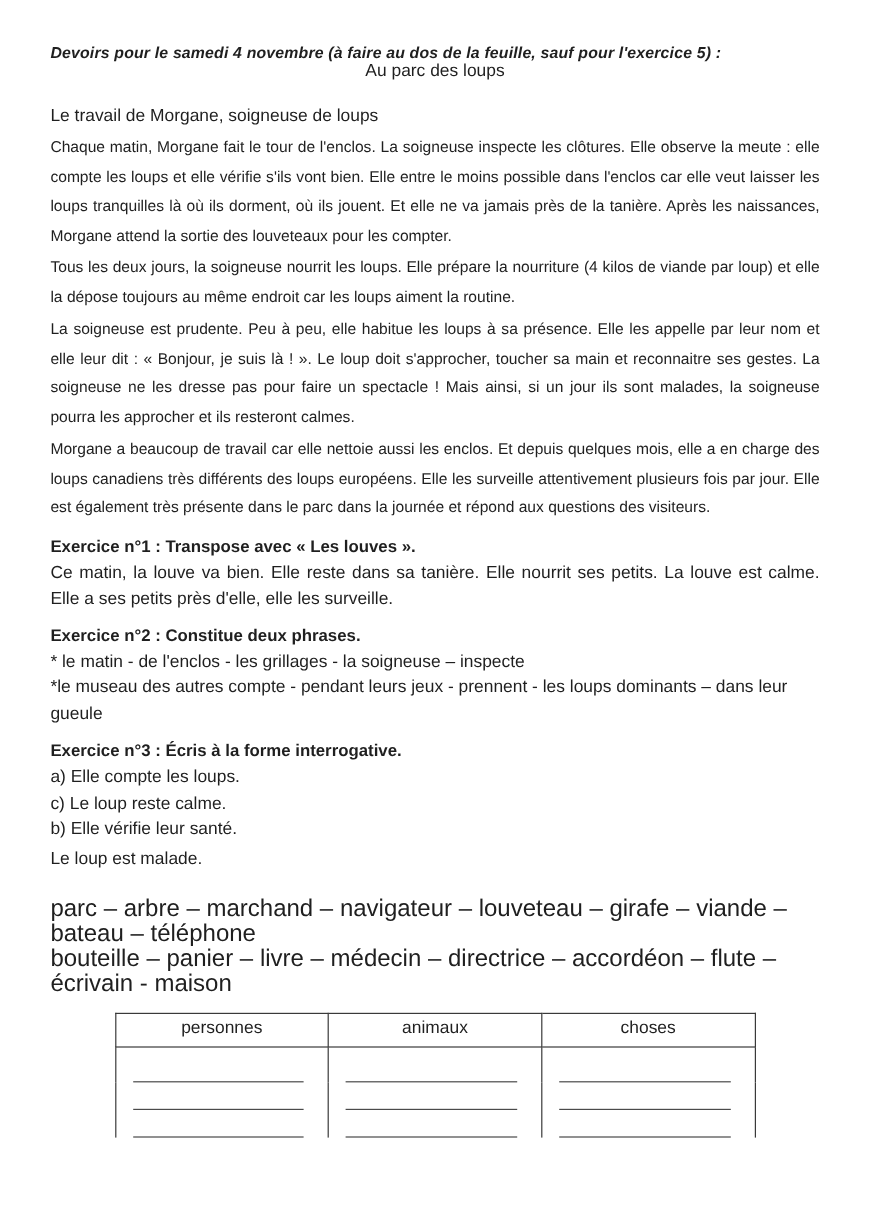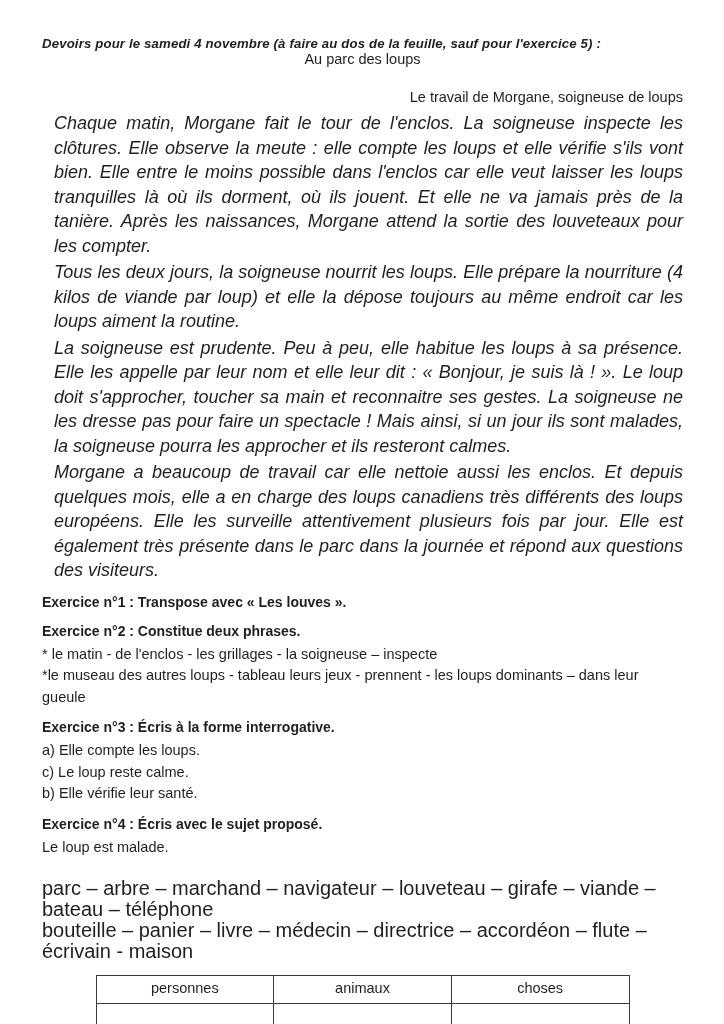--- a/index.html
+++ b/index.html
@@ -19,28 +19,26 @@
     font-style:italic;
     letter-spacing:0.15px;
   }
   .doc-title {
     font-size:14.5px;
     text-align:center;
   }
   .intro-line {
     font-size:14.5px;
     margin-top:22px;
-    text-align:right;
   }
   .para {
-    font-size:18px;
+    font-size:13px;
     line-height:24.5px;
     text-align:justify;
-    margin:2px 0 0 12px;
-    font-style:italic;
+    margin:2px 0 0 0;
   }
   .ex-heading {
     font-size:14px;
     font-weight:bold;
     margin-top:9px;
     line-height:20px;
     text-align:justify;
   }
   .ex-body {
     font-size:14.5px;
@@ -104,35 +102,35 @@
   <div class="doc-title">Au parc des loups</div>
 
   <div class="intro-line">Le travail de Morgane, soigneuse de loups</div>
 
   <p class="para" style="margin-top:6px;">Chaque matin, Morgane fait le tour de l'enclos. La soigneuse inspecte les clôtures. Elle observe la meute : elle compte les loups et elle vérifie s'ils vont bien. Elle entre le moins possible dans l'enclos car elle veut laisser les loups tranquilles là où ils dorment, où ils jouent. Et elle ne va jamais près de la tanière. Après les naissances, Morgane attend la sortie des louveteaux pour les compter.</p>
   <p class="para">Tous les deux jours, la soigneuse nourrit les loups. Elle prépare la nourriture (4 kilos de viande par loup) et elle la dépose toujours au même endroit car les loups aiment la routine.</p>
   <p class="para">La soigneuse est prudente. Peu à peu, elle habitue les loups à sa présence. Elle les appelle par leur nom et elle leur dit : « Bonjour, je suis là ! ». Le loup doit s'approcher, toucher sa main et reconnaitre ses gestes. La soigneuse ne les dresse pas pour faire un spectacle ! Mais ainsi, si un jour ils sont malades, la soigneuse pourra les approcher et ils resteront calmes.</p>
   <p class="para">Morgane a beaucoup de travail car elle nettoie aussi les enclos. Et depuis quelques mois, elle a en charge des loups canadiens très différents des loups européens. Elle les surveille attentivement plusieurs fois par jour. Elle est également très présente dans le parc dans la journée et répond aux questions des visiteurs.</p>
 
   <div class="ex-heading">Exercice n°1 : Transpose avec « Les louves ».</div>
+  <div class="ex-body">Ce matin, la louve va bien. Elle reste dans sa tanière. Elle nourrit ses petits. La louve est calme. Elle a ses petits près d'elle, elle les surveille.</div>
 
   <div class="ex-heading">Exercice n°2 : Constitue deux phrases.</div>
   <div class="ex-block">
     <div class="ex-line">* le matin - de l'enclos -  les grillages - la soigneuse – inspecte</div>
-    <div class="ex-line">*le museau des autres loups  - tableau leurs jeux - prennent - les loups dominants – dans leur gueule</div>
+    <div class="ex-line">*le museau des autres compte  - pendant leurs jeux - prennent - les loups dominants – dans leur gueule</div>
   </div>
 
   <div class="ex-heading">Exercice n°3 : Écris à la forme interrogative.</div>
   <div class="ex-block">
     <div class="ex-line">a) Elle compte les loups.</div>
     <div class="ex-line">c) Le loup reste calme.</div>
     <div class="ex-line">b) Elle vérifie leur santé.</div>
   </div>
 
-  <div class="ex-heading">Exercice n°4 : Écris avec le sujet proposé.</div>
   <div class="ex-block">
     <div class="ex-line">Le loup est malade.</div>
   </div>
 
   <div class="word-list">
     <div>parc – arbre – marchand – navigateur – louveteau – girafe – viande – bateau – téléphone</div>
     <div>bouteille – panier – livre – médecin – directrice – accordéon – flute – écrivain - maison</div>
   </div>
 
   <table class="sort-table">

